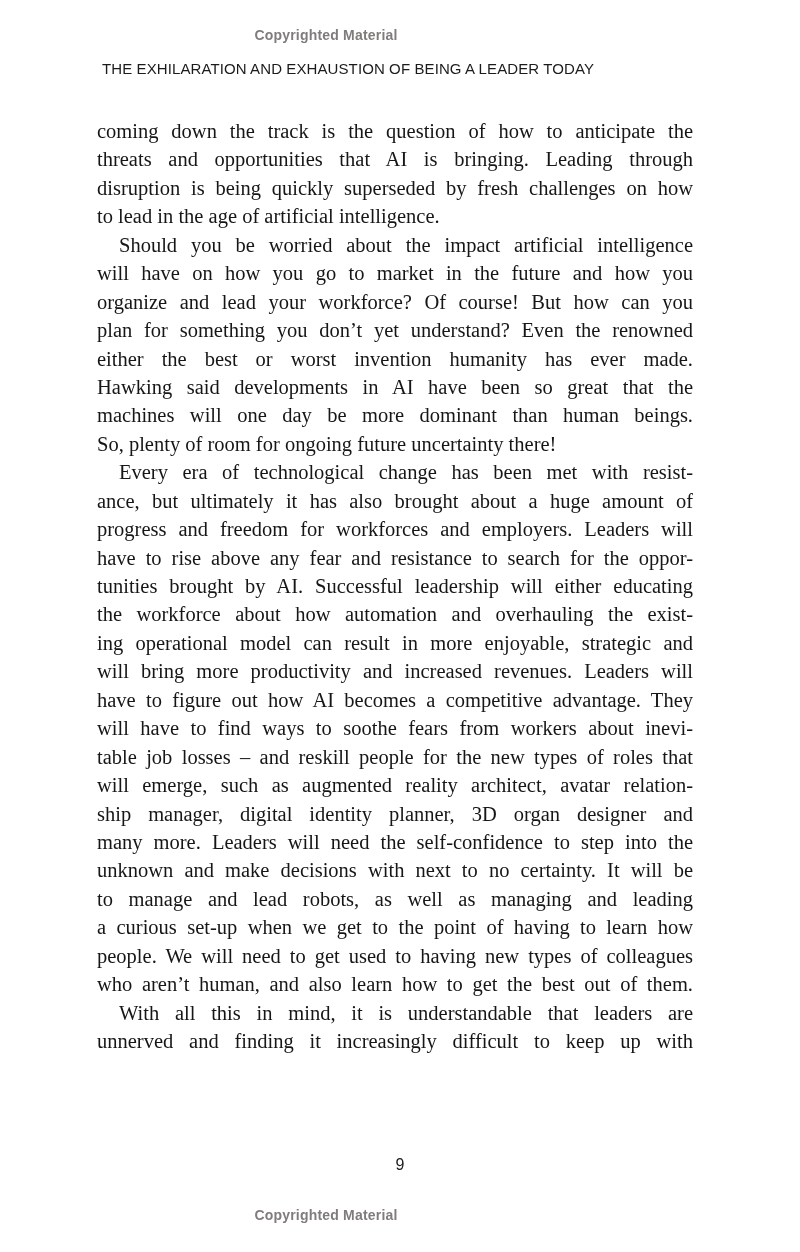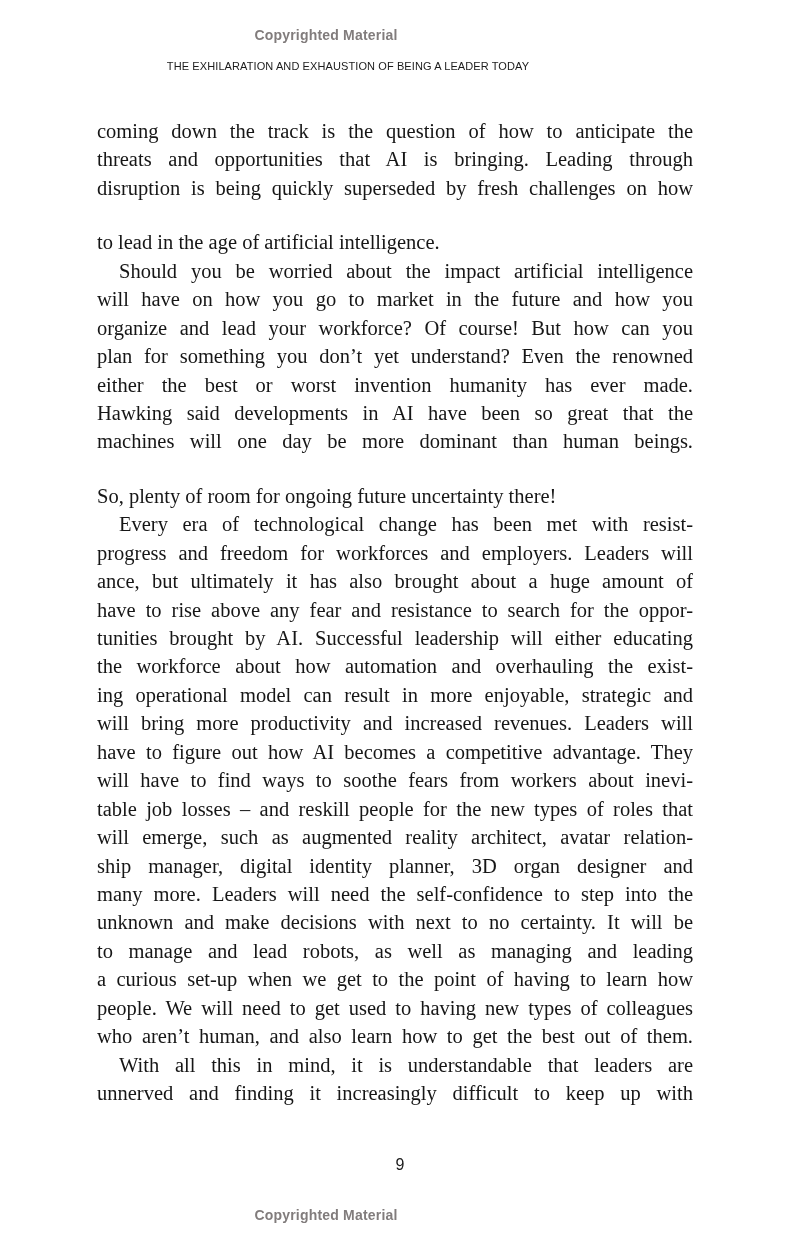--- a/index.html
+++ b/index.html
@@ -28,21 +28,21 @@
   }
   .watermark.top { top: 27px; }
   .watermark.bottom { top: 1207px; }
   .running-header {
     position: absolute;
     top: 60px;
     left: 0;
     width: 696px;
     text-align: center;
     font-family: "Liberation Sans", "DejaVu Sans", sans-serif;
-    font-size: 11px;
+    font-size: 15px;
     font-weight: 400;
     letter-spacing: 0.1px;
     color: #1b1b1b;
   }
   .body-text {
     position: absolute;
     top: 117px;
     left: 97px;
     width: 596px;
     color: #161616;
@@ -52,21 +52,20 @@
   .line {
     height: 28.45px;
     line-height: 28.45px;
     overflow: hidden;
     text-align: justify;
     text-align-last: justify;
     white-space: normal;
   }
   .line-left {
     text-align-last: left;
-    margin-top: 26px;
   }
   .line-indent {
     text-indent: 22px;
   }
   .page-number {
     position: absolute;
     top: 1156px;
     left: 0;
     width: 800px;
     text-align: center;
@@ -95,22 +94,22 @@
         <div class="line">will have on how you go to market in the future and how you</div>
         <div class="line">organize and lead your workforce? Of course! But how can you</div>
         <div class="line">plan for something you don’t yet understand? Even the renowned</div>
         <div class="line">either the best or worst invention humanity has ever made.</div>
         <div class="line">Hawking said developments in AI have been so great that the</div>
         <div class="line">machines will one day be more dominant than human beings.</div>
         <div class="line line-left">So, plenty of room for ongoing future uncertainty there!</div>
       </div>
       <div class="paragraph">
         <div class="line line-indent">Every era of technological change has been met with resist-</div>
+        <div class="line">ance, but ultimately it has also brought about a huge amount of</div>
         <div class="line">progress and freedom for workforces and employers. Leaders will</div>
-        <div class="line">ance, but ultimately it has also brought about a huge amount of</div>
         <div class="line">have to rise above any fear and resistance to search for the oppor-</div>
         <div class="line">tunities brought by AI. Successful leadership will either educating</div>
         <div class="line">the workforce about how automation and overhauling the exist-</div>
         <div class="line">ing operational model can result in more enjoyable, strategic and</div>
         <div class="line">will bring more productivity and increased revenues. Leaders will</div>
         <div class="line">have to figure out how AI becomes a competitive advantage. They</div>
         <div class="line">will have to find ways to soothe fears from workers about inevi-</div>
         <div class="line">table job losses – and reskill people for the new types of roles that</div>
         <div class="line">will emerge, such as augmented reality architect, avatar relation-</div>
         <div class="line">ship manager, digital identity planner, 3D organ designer and</div>

